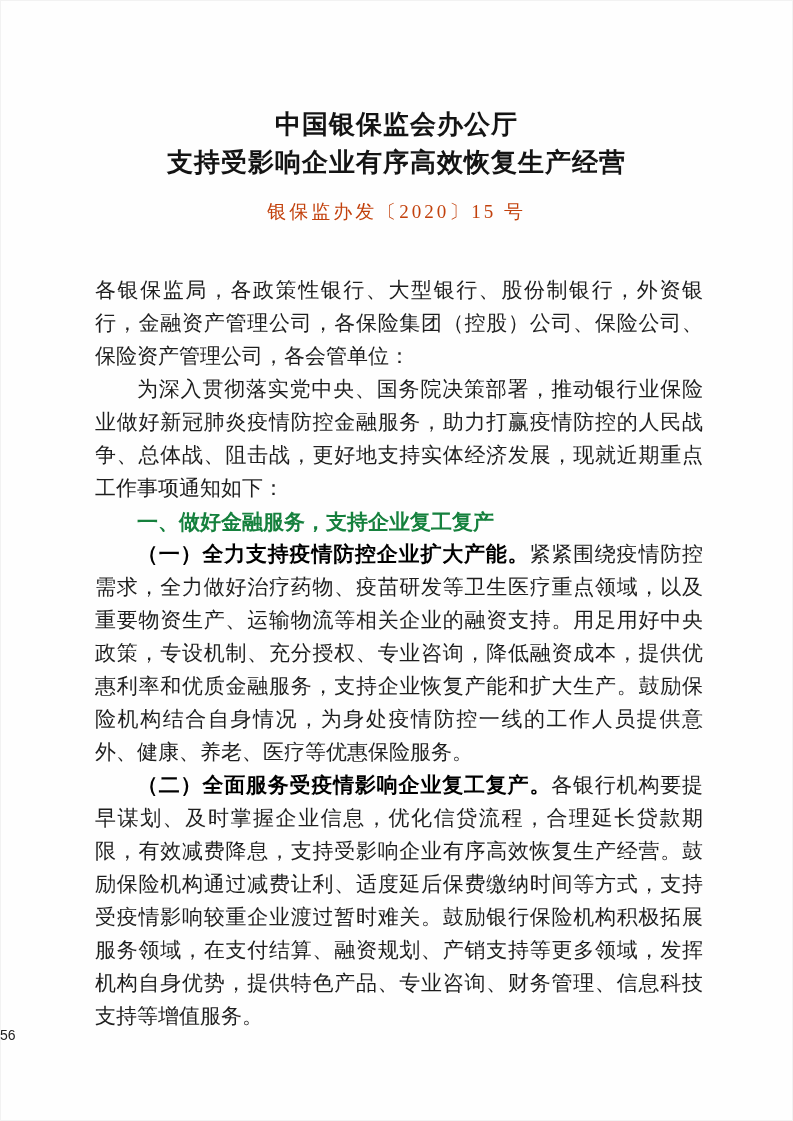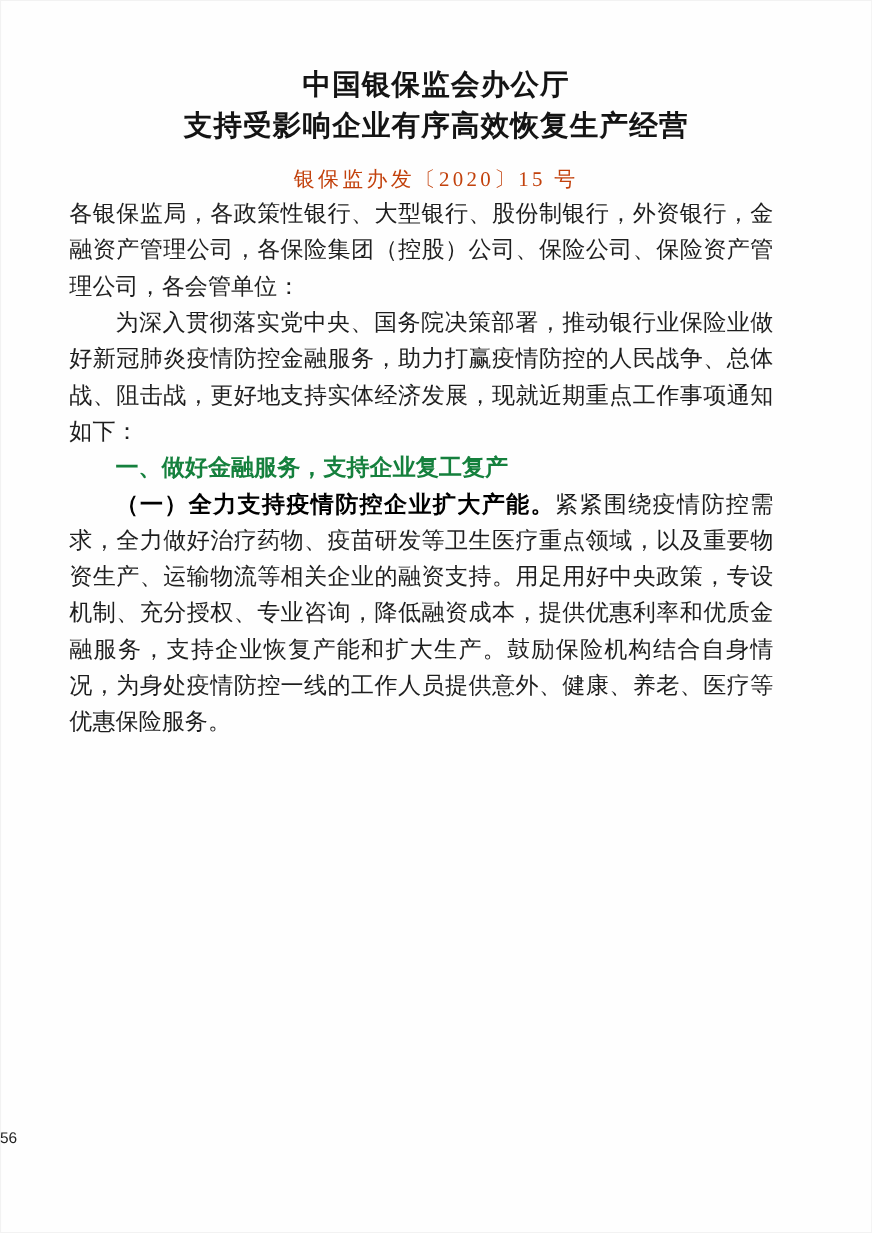--- a/index.html
+++ b/index.html
@@ -12,39 +12,40 @@
     width: 793px;
     height: 1121px;
     margin: 0 auto;
     background: #fefefe;
     box-shadow: inset 0 0 0 1px #f2f2f2;
     overflow: hidden;
     color: #1b1b1b;
     font-family: "Liberation Serif", "DejaVu Serif", serif;
   }
   .doc-header {
-    padding-top: 58px;
+    padding-top: 106px;
     text-align: center;
   }
   .doc-title {
     font-size: 26px;
     font-weight: 700;
     line-height: 38px;
     letter-spacing: 1px;
     color: #141414;
   }
   .doc-number {
     margin-top: 16px;
     font-size: 19px;
     line-height: 28px;
     letter-spacing: 3px;
     color: #c2410c;
   }
   .doc-body {
-    padding: 0 90px 0 63px;
+    margin-top: 48px;
+    padding: 0 90px 0 95px;
     font-size: 21px;
     line-height: 33px;
     text-align: justify;
     color: #1e1e1e;
   }
   .para {
     margin: 0;
   }
   .para.indent {
     text-indent: 2em;
@@ -89,20 +90,21 @@
   <main class="doc-body">
 
     <p class="para">各银保监局，各政策性银行、大型银行、股份制银行，外资银行，金融资产管理公司，各保险集团（控股）公司、保险公司、保险资产管理公司，各会管单位：</p>
 
     <p class="para indent">为深入贯彻落实党中央、国务院决策部署，推动银行业保险业做好新冠肺炎疫情防控金融服务，助力打赢疫情防控的人民战争、总体战、阻击战，更好地支持实体经济发展，现就近期重点工作事项通知如下：</p>
 
     <h2 class="section-heading">一、做好金融服务，支持企业复工复产</h2>
 
     <p class="para indent"><span class="item-lead">（一）全力支持疫情防控企业扩大产能。</span><span>紧紧围绕疫情防控需求，全力做好治疗药物、疫苗研发等卫生医疗重点领域，以及重要物资生产、运输物流等相关企业的融资支持。用足用好中央政策，专设机制、充分授权、专业咨询，降低融资成本，提供优惠利率和优质金融服务，支持企业恢复产能和扩大生产。鼓励保险机构结合自身情况，为身处疫情防控一线的工作人员提供意外、健康、养老、医疗等优惠保险服务。</span></p>
 
+    <p class="para indent"><span class="item-lead">（二）全面服务受疫情影响企业复工复产。</span><span>各银行机构要提早谋划、及时掌握企业信息，优化信贷流程，合理延长贷款期限，有效减费降息，支持受影响企业有序高效恢复生产经营。鼓励保险机构通过减费让利、适度延后保费缴纳时间等方式，支持受疫情影响较重企业渡过暂时难关。鼓励银行保险机构积极拓展服务领域，在支付结算、融资规划、产销支持等更多领域，发挥机构自身优势，提供特色产品、专业咨询、财务管理、信息科技支持等增值服务。</span></p>
 
   </main>
 
   <footer class="doc-footer">
     <span class="page-number">56</span>
   </footer>
 
 </div>
 
 </body></html>

